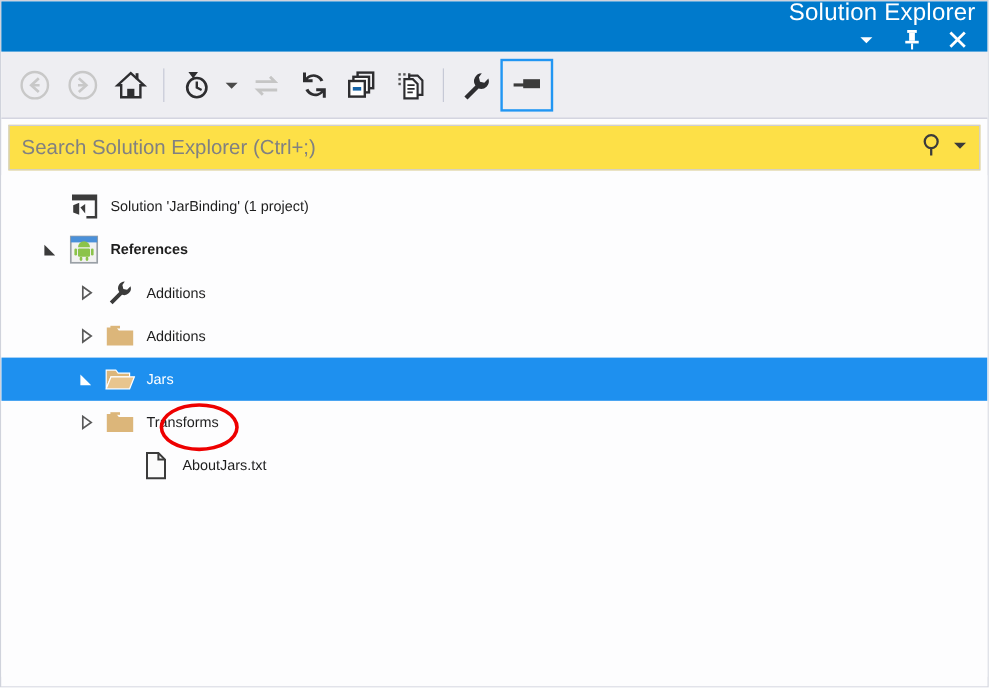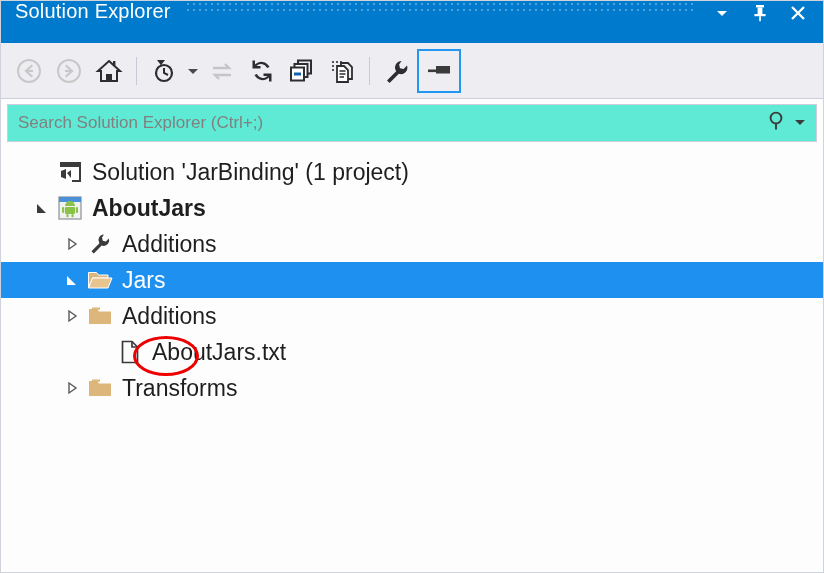--- a/index.html
+++ b/index.html
@@ -19,23 +19,24 @@
     background: #fdfdfe;
     overflow: hidden;
   }
 
   
   .titlebar {
     position: relative;
     height: 42px;
     background: #007acc;
     display: flex;
-    align-items: flex-start;
+    align-items: flex-end;
     padding: 0 10px 0 14px;
     box-sizing: border-box;
+    flex-direction: column;
   }
   .title-text {
     color: #ffffff;
     font-size: 20px;
     line-height: 20px;
     letter-spacing: .2px;
     white-space: nowrap;
     font-family: "Liberation Sans", sans-serif;
   }
   .title-dots {
@@ -100,21 +101,21 @@
     height: 28px;
     background: #c6c9d6;
     margin: 0 7px;
   }
   .tool svg, .tool-dd svg { display: block; }
 
   
   .searchbar {
     height: 38px;
     margin: 5px 6px 4px 6px;
-    background: #5eead4;
+    background: #fde047;
     border: 1px solid #cccedb;
     display: flex;
     align-items: center;
     box-sizing: border-box;
   }
   .search-input {
     flex: 1 1 auto;
     border: none;
     outline: none;
     background: transparent;
@@ -158,21 +159,21 @@
     flex: 0 0 auto;
   }
   .icon-slot {
     width: 30px;
     display: flex;
     align-items: center;
     justify-content: center;
     flex: 0 0 auto;
   }
   .label {
-    font-size: 23px;
+    font-size: 12px;
     color: #1e1e1e;
     font-family: "Liberation Sans", sans-serif;
     padding-left: 7px;
   }
   .label.bold { font-weight: bold; }
   .row svg { display: block; }
 
   
   .annot-ellipse {
     position: absolute;
@@ -358,38 +359,54 @@
           <g fill="#8bc34a">
             <path d="M8 10 A5 5 0 0 1 18 10 Z"></path>
             <rect x="8" y="11" width="10" height="7" rx="1"></rect>
             <rect x="5" y="11" width="2.2" height="6" rx="1.1"></rect>
             <rect x="18.8" y="11" width="2.2" height="6" rx="1.1"></rect>
             <rect x="9.4" y="18" width="2.2" height="3.4" rx="1.1"></rect>
             <rect x="14.4" y="18" width="2.2" height="3.4" rx="1.1"></rect>
           </g>
         </svg>
       </div>
-      <div class="label bold">AboutJars</div>
+      <div class="label bold">References</div>
     </div>
 
     <div class="row">
       <div style="width:58px"></div>
       <div class="twisty">
         <svg width="14" height="14" viewBox="0 0 14 14">
             <polygon points="4,2 11,7 4,12" fill="none" stroke="#5a5a5a" stroke-width="1.4"></polygon>
           </svg>
       </div>
       <div class="icon-slot">
         <svg width="24" height="24" viewBox="0 0 24 24">
           <path d="M16 2.5 A5.6 5.6 0 0 0 11.4 11.3 L3.5 19.2 L5.8 21.5 L13.7 13.6 A5.6 5.6 0 0 0 20.8 6.5 L17.9 9.4 L14.8 8.8 L14 5.5 Z" fill="#3b3b3b"></path>
         </svg>
       </div>
       <div class="label">Additions</div>
     </div>
 
+
+    <div class="row">
+      <div style="width:58px"></div>
+      <div class="twisty">
+        <svg width="14" height="14" viewBox="0 0 14 14">
+            <polygon points="4,2 11,7 4,12" fill="none" stroke="#5a5a5a" stroke-width="1.4"></polygon>
+          </svg>
+      </div>
+      <div class="icon-slot">
+        <svg width="26" height="22" viewBox="0 0 26 22">
+          <path d="M2 4 L10 4 L12 6.5 L24 6.5 L24 19 L2 19 Z" fill="#dcb67a"></path>
+          <rect x="5" y="2.5" width="8" height="2.2" fill="#dcb67a"></rect>
+        </svg>
+      </div>
+      <div class="label">Additions</div>
+    </div>
 
     <div class="row selected">
       <div style="width:58px"></div>
       <div class="twisty">
         <svg width="14" height="14" viewBox="0 0 14 14">
             <polygon points="2,3 11,12 2,12" fill="#ffffff"></polygon>
           </svg>
       </div>
       <div class="icon-slot">
         <svg width="26" height="22" viewBox="0 0 26 22">
@@ -406,48 +423,32 @@
         <svg width="14" height="14" viewBox="0 0 14 14">
             <polygon points="4,2 11,7 4,12" fill="none" stroke="#5a5a5a" stroke-width="1.4"></polygon>
           </svg>
       </div>
       <div class="icon-slot">
         <svg width="26" height="22" viewBox="0 0 26 22">
           <path d="M2 4 L10 4 L12 6.5 L24 6.5 L24 19 L2 19 Z" fill="#dcb67a"></path>
           <rect x="5" y="2.5" width="8" height="2.2" fill="#dcb67a"></rect>
         </svg>
       </div>
-      <div class="label">Additions</div>
+      <div class="label">Transforms</div>
     </div>
 
     <div class="row">
       <div style="width:88px"></div>
       <div class="twisty"></div>
       <div class="icon-slot">
         <svg width="22" height="24" viewBox="0 0 22 24">
           <path d="M3.5 1.5 L13 1.5 L18.5 7 L18.5 22.5 L3.5 22.5 Z" fill="#fbfbfb" stroke="#3b3b3b" stroke-width="1.7"></path>
           <path d="M13 1.5 L13 7 L18.5 7" fill="none" stroke="#3b3b3b" stroke-width="1.7"></path>
         </svg>
       </div>
       <div class="label">AboutJars.txt</div>
     </div>
 
-    <div class="row">
-      <div style="width:58px"></div>
-      <div class="twisty">
-        <svg width="14" height="14" viewBox="0 0 14 14">
-            <polygon points="4,2 11,7 4,12" fill="none" stroke="#5a5a5a" stroke-width="1.4"></polygon>
-          </svg>
-      </div>
-      <div class="icon-slot">
-        <svg width="26" height="22" viewBox="0 0 26 22">
-          <path d="M2 4 L10 4 L12 6.5 L24 6.5 L24 19 L2 19 Z" fill="#dcb67a"></path>
-          <rect x="5" y="2.5" width="8" height="2.2" fill="#dcb67a"></rect>
-        </svg>
-      </div>
-      <div class="label">Transforms</div>
-    </div>
-
   </div>
 
   <div class="annot-ellipse" style="left:132px; top:335px; width:60px; height:34px;"></div>
 
 </div>
 
 </body></html>

